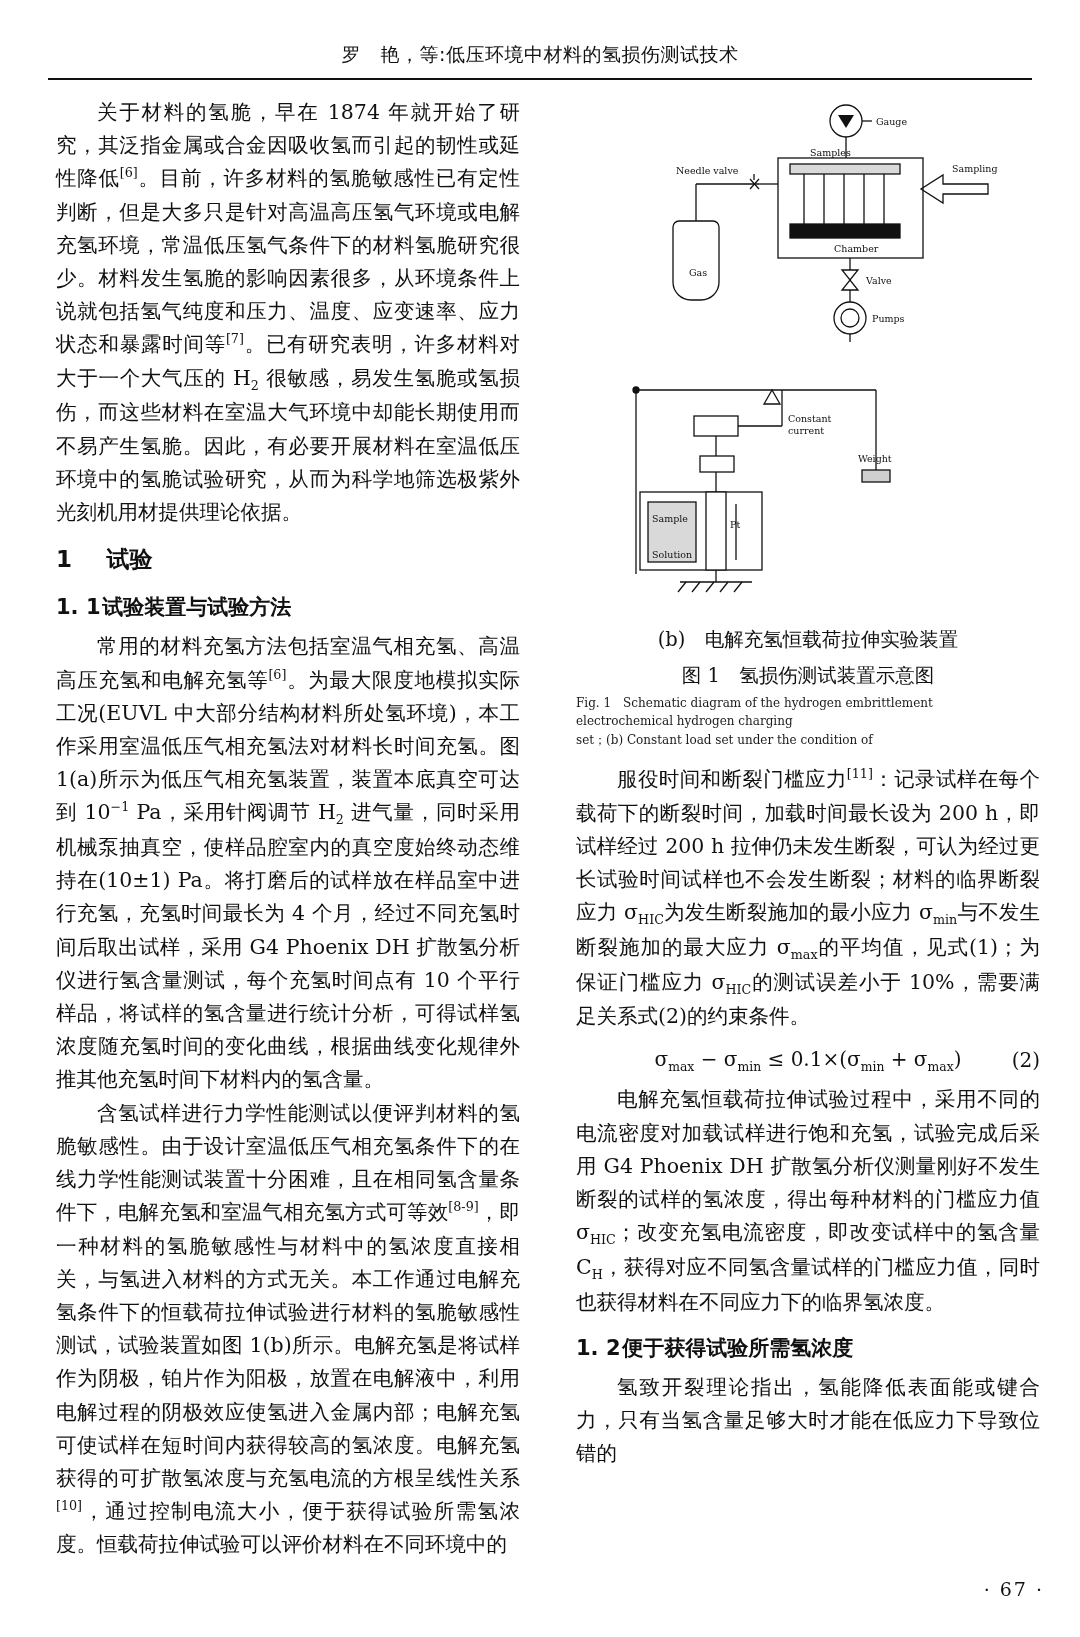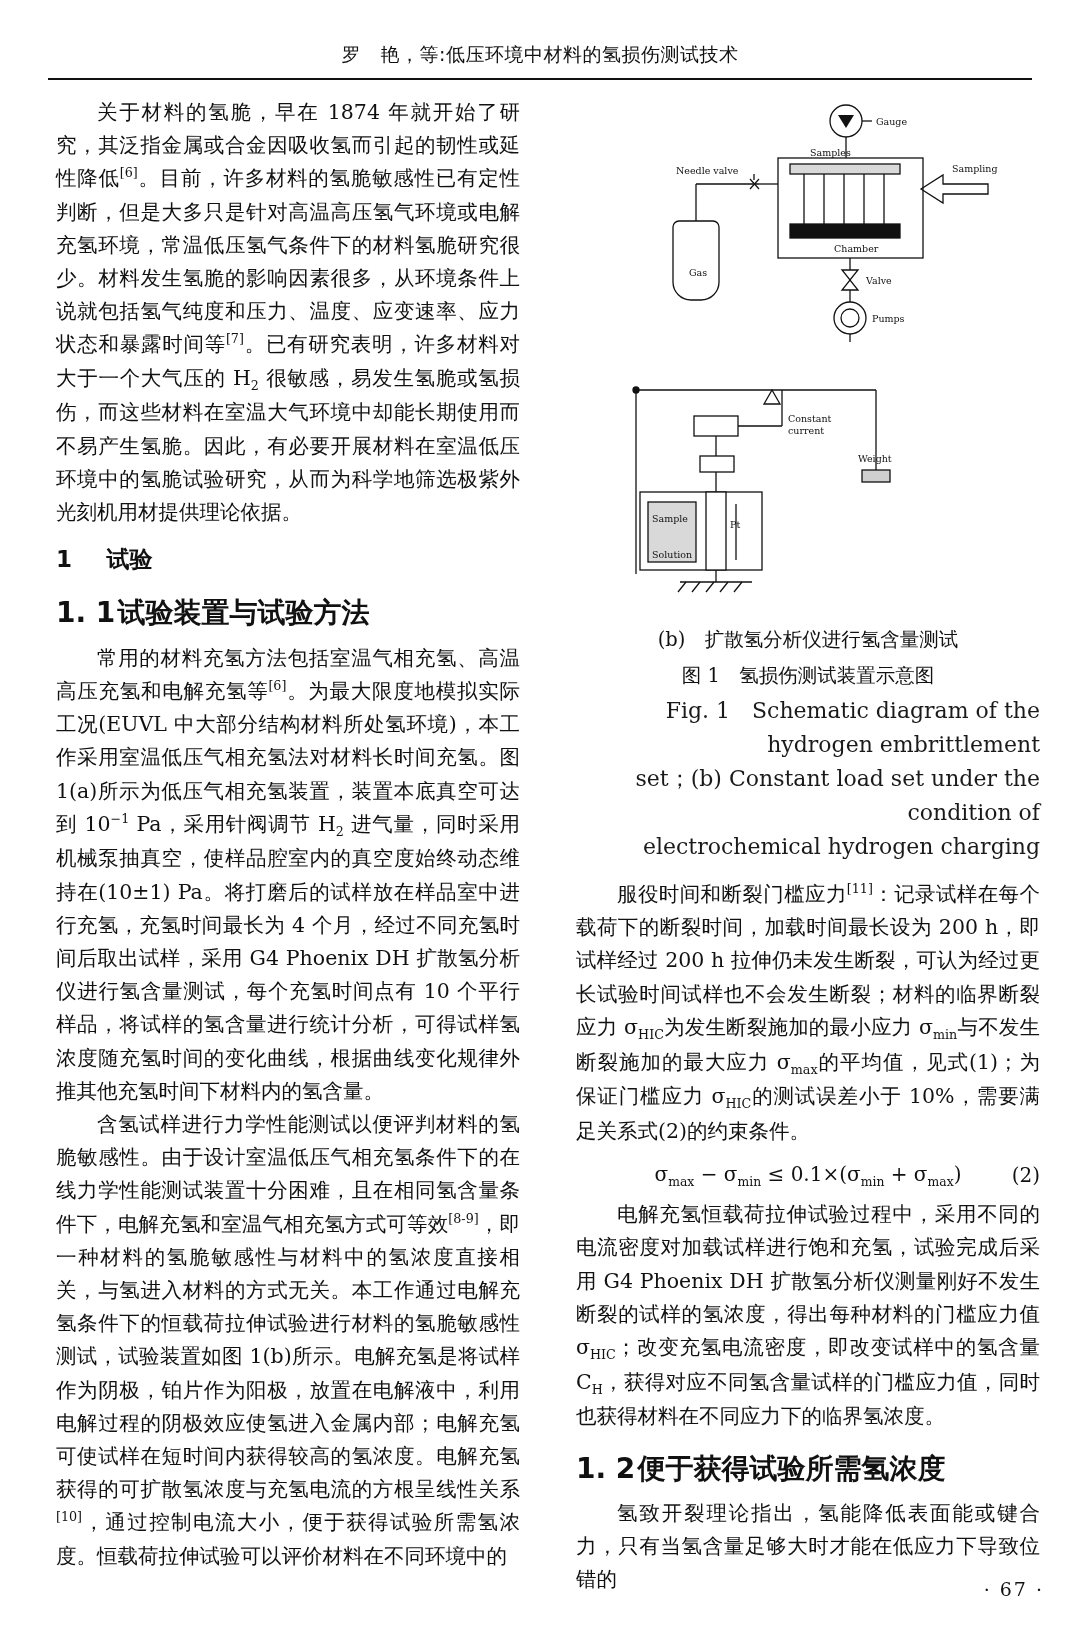--- a/index.html
+++ b/index.html
@@ -53,21 +53,21 @@
   .col-left { left: 48px; }
   .col-right { left: 568px; }
 
   p {
     margin: 0 0 0 0;
     text-indent: 2em;
   }
 
   .sec-h {
     font-weight: bold;
-    font-size: 28px;
+    font-size: 21px;
     margin: 12px 0 6px 0;
     text-indent: 0;
     font-family: "DejaVu Sans", "Liberation Sans", sans-serif;
   }
   .sec-h .num { display: inline-block; min-width: 2.2em; }
   .sec-h.h1 { font-size: 23px; }
 
   sup { font-size: 0.62em; vertical-align: super; }
   sub { font-size: 0.62em; vertical-align: sub; }
 
@@ -77,23 +77,23 @@
     margin: 0 0 4px 0;
     text-align: center;
   }
   .figcap {
     text-align: center;
     font-size: 19.5px;
     margin: 4px 0 2px 0;
     text-indent: 0;
   }
   .figcap-en {
-    font-size: 22px;
+    font-size: 12px;
     line-height: 1.55;
-    text-align: right;
+    text-align: left;
     text-indent: 0;
     font-family: "DejaVu Serif", "Liberation Serif", serif;
     color: #1a1a1a;
   }
 
   .equation {
     text-indent: 0;
     text-align: center;
     margin: 10px 0 6px 0;
     font-size: 20px;
@@ -245,26 +245,26 @@
         <g font-size="9.5" fill="#111" stroke="none">
           <text x="212" y="44">Constant</text>
           <text x="212" y="56">current</text>
           <text x="282" y="84">Weight</text>
           <text x="76" y="144">Sample</text>
           <text x="76" y="180">Solution</text>
           <text x="154" y="150">Pt</text>
         </g>
       </svg>
     </div>
-    <p class="figcap">(b)　扩散氢分析仪进行氢含量测试</p>
+    <p class="figcap">(b)　电解充氢恒载荷拉伸实验装置</p>
     <p class="figcap">图 1　氢损伤测试装置示意图</p>
     <div class="figcap-en">
       <div>Fig. 1　Schematic diagram of the hydrogen embrittlement</div>
+      <div>electrochemical hydrogen charging</div>
       <div>set；(b) Constant load set under the condition of</div>
-      <div>electrochemical hydrogen charging</div>
     </div>
 
     <p style="margin-top:14px">服役时间和断裂门槛应力<sup>[11]</sup>：记录试样在每个载荷下的断裂时间，加载时间最长设为 200 h，即试样经过 200 h 拉伸仍未发生断裂，可认为经过更长试验时间试样也不会发生断裂；材料的临界断裂应力 σ<sub>HIC</sub>为发生断裂施加的最小应力 σ<sub>min</sub>与不发生断裂施加的最大应力 σ<sub>max</sub>的平均值，见式(1)；为保证门槛应力 σ<sub>HIC</sub>的测试误差小于 10%，需要满足关系式(2)的约束条件。</p>
 
 
     <div class="equation">
       <span>σ<sub>max</sub> − σ<sub>min</sub> ≤ 0.1×(σ<sub>min</sub> + σ<sub>max</sub>)</span>
       <span class="eqno">(2)</span>
     </div>
 

